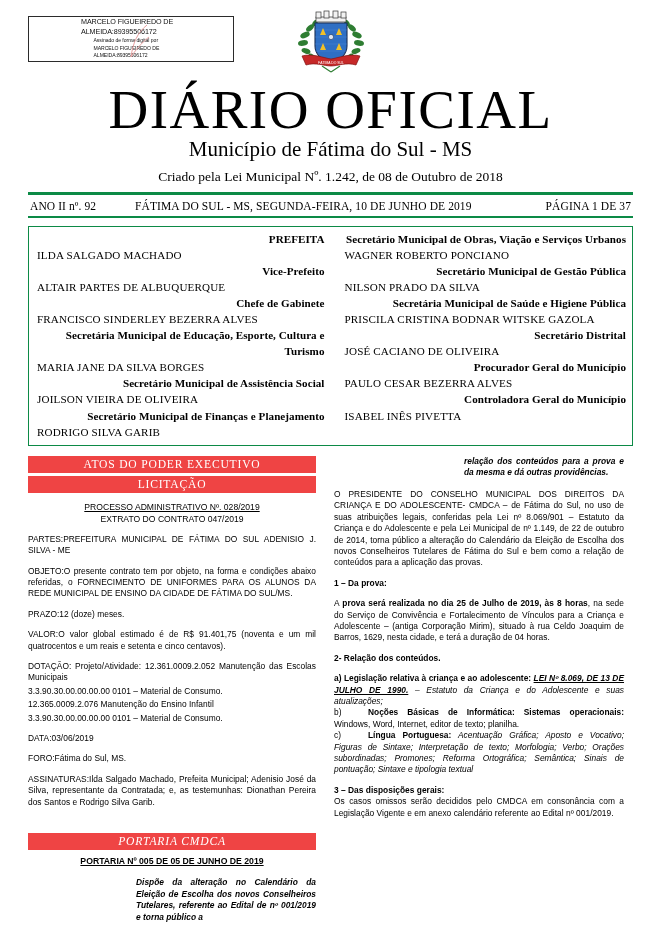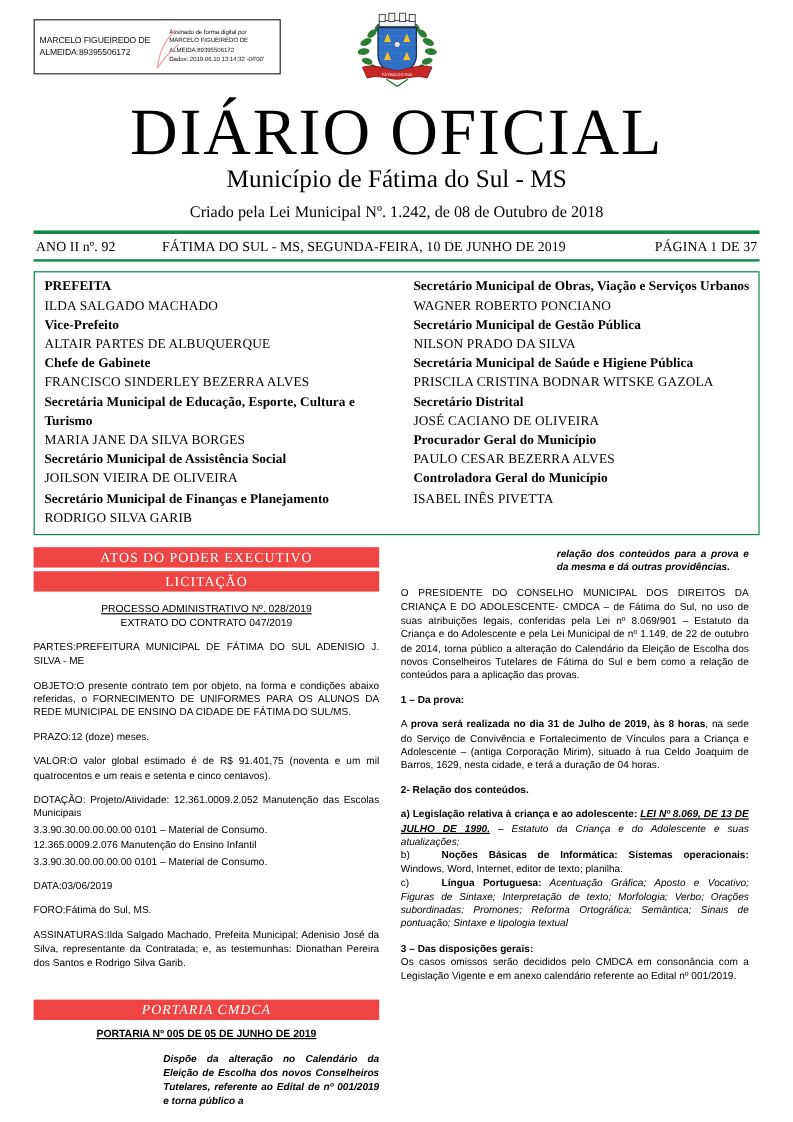--- a/index.html
+++ b/index.html
@@ -31,20 +31,21 @@
     position: absolute;
     left: 28px;
     top: 16px;
     width: 206px;
     height: 46px;
     border: 1px solid #2b2b2b;
     box-sizing: border-box;
     display: flex;
     align-items: center;
     overflow: hidden;
+    flex-direction: column;
   }
   .sig-left {
     width: 104px;
     padding-left: 4px;
     font-size: 7.2px;
     line-height: 10px;
     letter-spacing: -0.1px;
     color: #111;
     font-family: "Liberation Sans", sans-serif;
   }
@@ -137,20 +138,21 @@
     box-sizing: border-box;
     padding: 0 6px 0 8px;
     font-family: "Liberation Serif", serif;
     font-size: 11.1px;
     line-height: 16.1px;
   }
   .officials .col.right { padding-left: 14px; }
   .officials .role {
     font-weight: bold;
     letter-spacing: 0.05px;
+    text-align: right;
   }
   .officials .person {
     font-weight: normal;
     letter-spacing: 0.15px;
   }
 
   
   .body-cols {
     display: flex;
     margin: 10px 28px 0 28px;
@@ -419,21 +421,21 @@
     <div class="col-right">
 
       <div class="ementa-right">relação dos conteúdos para a prova e da mesma e dá outras providências.</div>
 
       <div class="p">O PRESIDENTE DO CONSELHO MUNICIPAL DOS DIREITOS DA CRIANÇA E DO ADOLESCENTE- CMDCA – de Fátima do Sul, no uso de suas atribuições legais, conferidas pela Lei nº 8.069/901 – Estatuto da Criança e do Adolescente e pela Lei Municipal de nº 1.149, de 22 de outubro de 2014, torna público a alteração do Calendário da Eleição de Escolha dos novos Conselheiros Tutelares de Fátima do Sul e bem como a relação de conteúdos para a aplicação das provas.</div>
 
       <div class="p tight b" style="margin-bottom:9px;">1 – Da prova:</div>
 
       <div class="p">
         <span>A</span>
-        <span class="b">prova será realizada no dia 31 de Julho de 2019, às 8 horas</span><span>, na sede do Serviço de Convivência e Fortalecimento de Vínculos para a Criança e Adolescente – (antiga Corporação Mirim), situado à rua Celdo Joaquim de Barros, 1629, nesta cidade, e terá a duração de 04 horas.</span>
+        <span class="b">prova será realizada no dia 25 de Julho de 2019, às 8 horas</span><span>, na sede do Serviço de Convivência e Fortalecimento de Vínculos para a Criança e Adolescente – (antiga Corporação Mirim), situado à rua Celdo Joaquim de Barros, 1629, nesta cidade, e terá a duração de 04 horas.</span>
       </div>
 
       <div class="p b">2- Relação dos conteúdos.</div>
 
       <div class="lettered">
         <span class="b">a) Legislação relativa à criança e ao adolescente: </span><span class="b u i">LEI Nº 8.069, DE 13 DE JULHO DE 1990.</span><span class="i"> – Estatuto da Criança e do Adolescente e suas atualizações;</span>
       </div>
 
       <div class="lettered">
         <span class="mark">b)</span><span class="b">Noções Básicas de Informática: Sistemas operacionais:</span><span> Windows, Word, Internet, editor de texto; planilha.</span>

